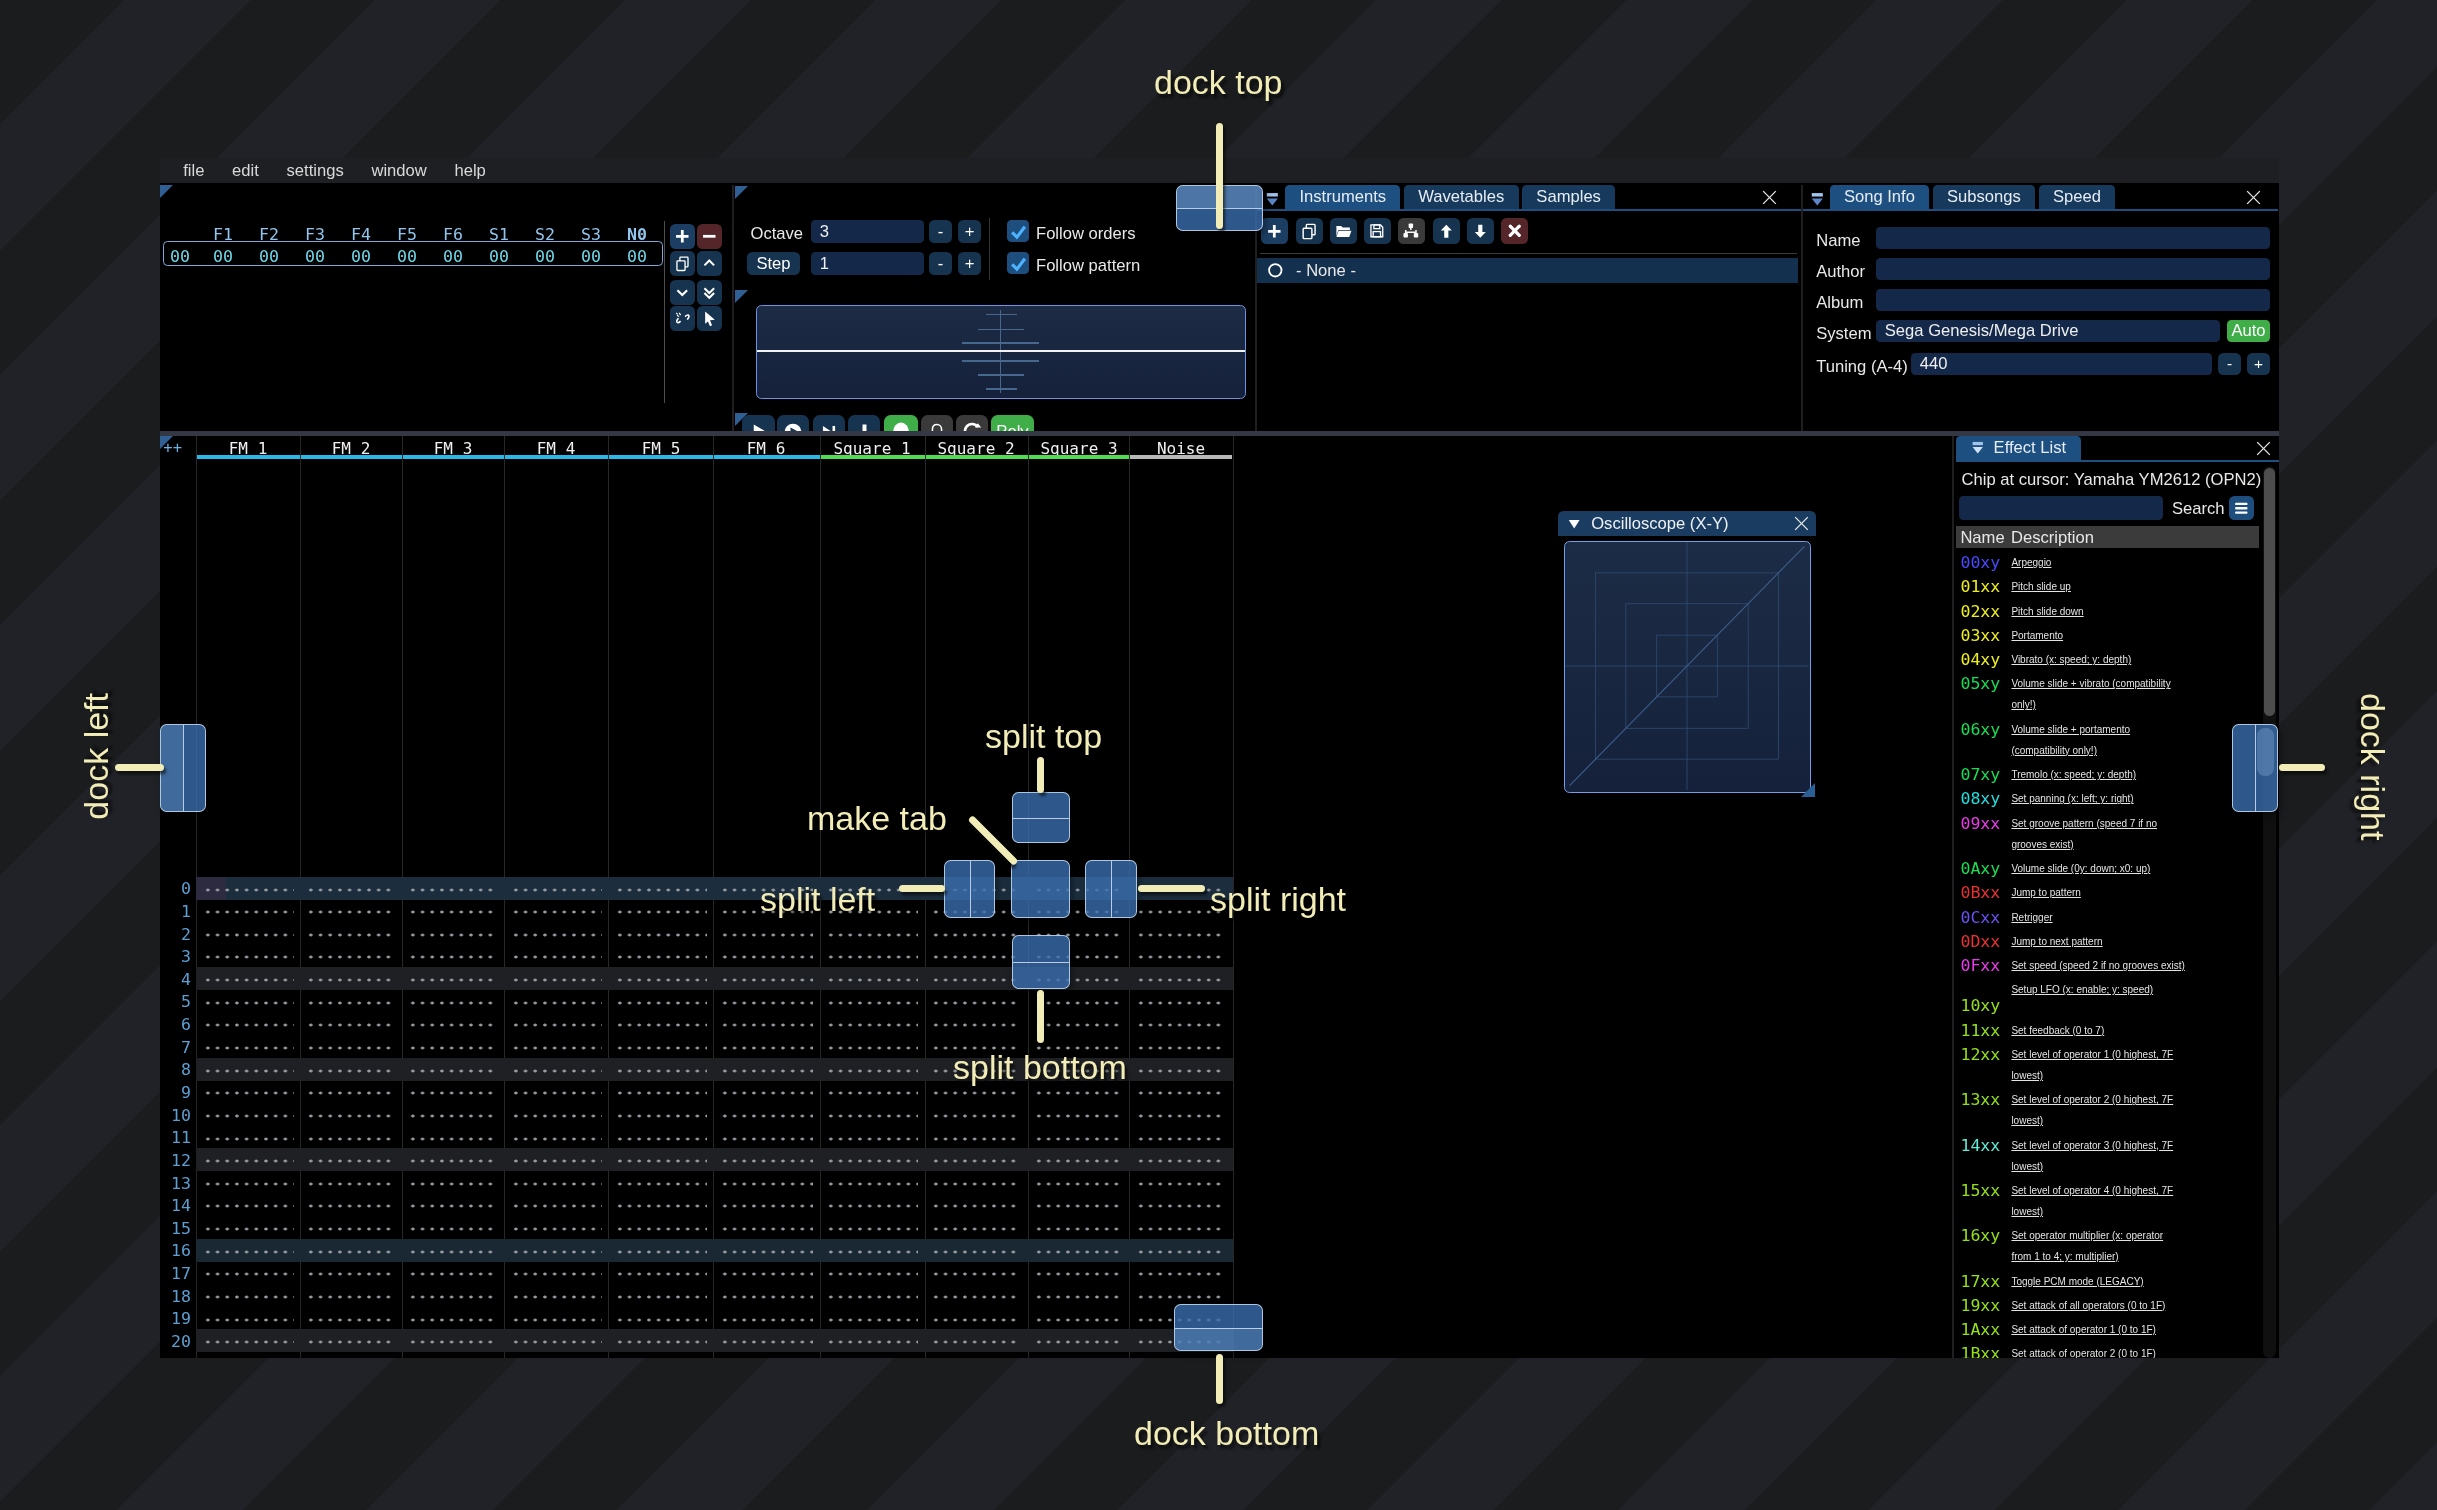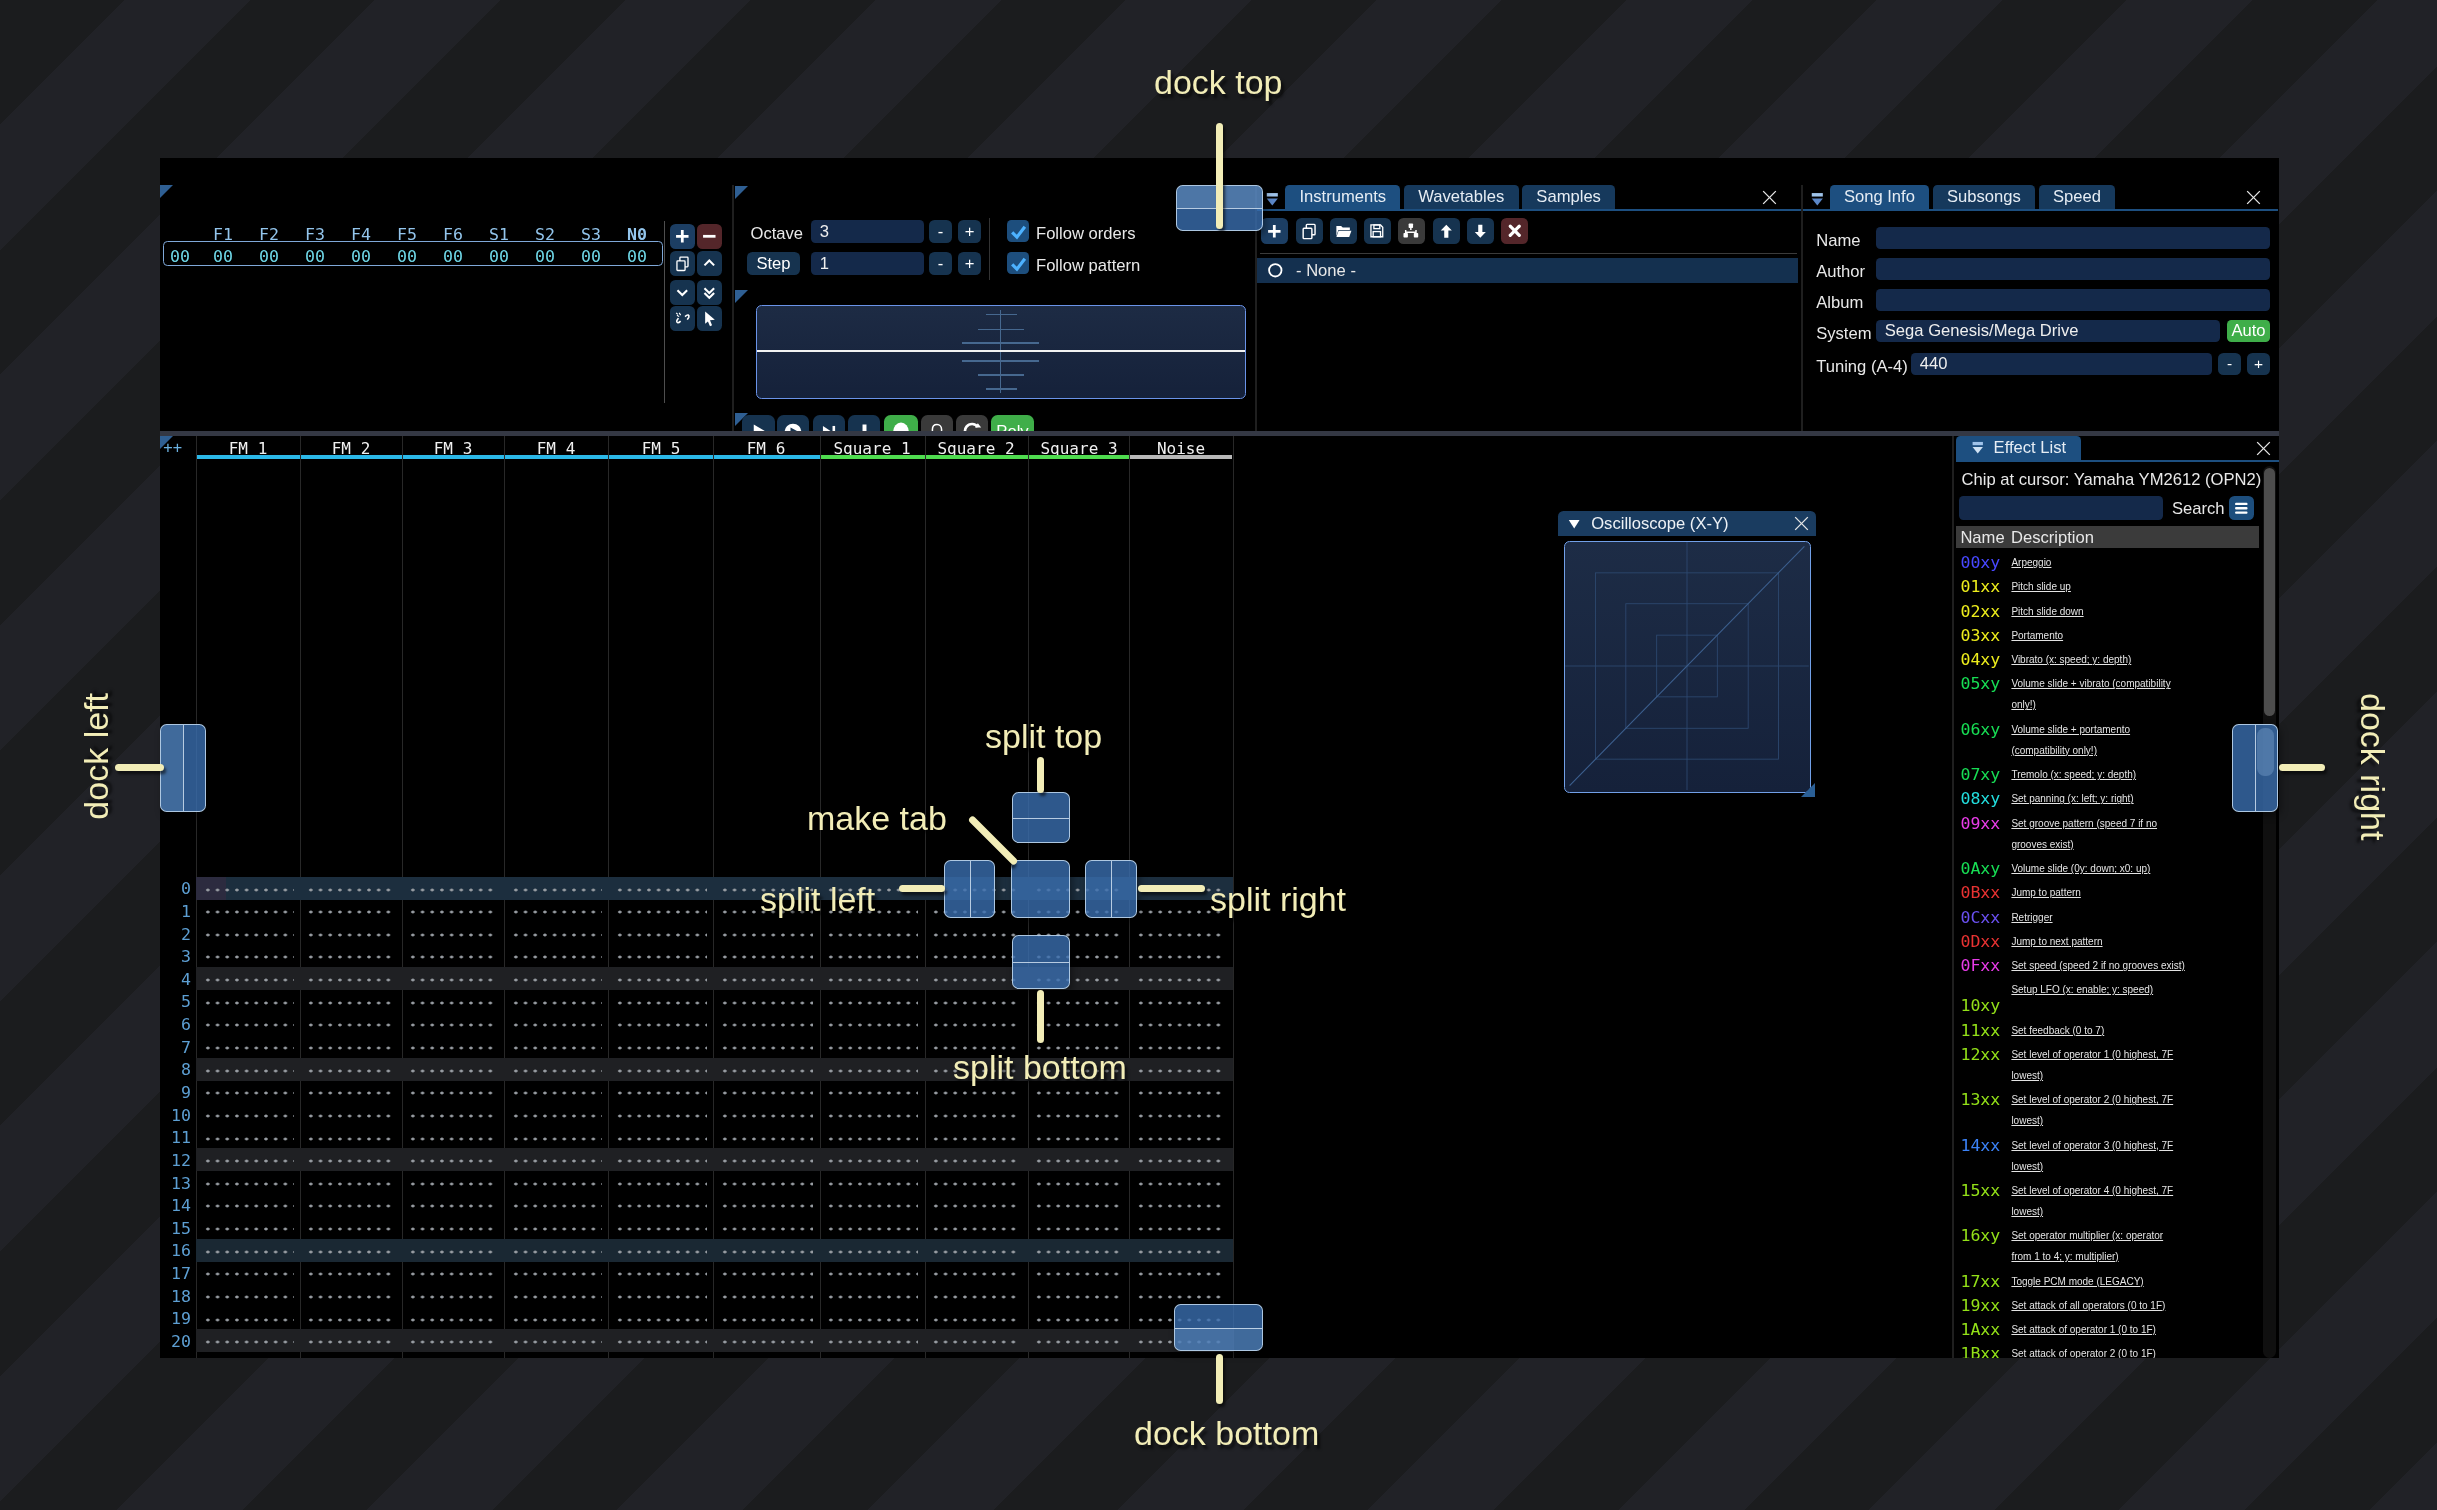--- a/index.html
+++ b/index.html
@@ -71,20 +71,27 @@
   .grip { position:absolute; right:1.1px; bottom:1.1px; width:0; height:0;
           border-bottom:14.4px solid #2a5f96; border-left:14.4px solid transparent; }
 </style>
 </head>
 <body>
 
 <div id="stage">
 
   <div id="app">
 
+    <div id="menubar">
+        <div class="menu-item" style="position: relative;">file</div>
+        <div class="menu-item" style="position: relative;">edit</div>
+        <div class="menu-item" style="position: relative;">settings</div>
+        <div class="menu-item" style="position: relative;">window</div>
+        <div class="menu-item" style="position: relative;">help</div>
+      </div>
 
     <div id="splitter-h"></div>
     <div class="vsep-panel" style="left:572px; top:27px; height:246px;"></div>
     <div class="vsep-panel" style="left:1095px; top:27px; height:246px;"></div>
     <div class="vsep-panel" style="left:1641px; top:27px; height:246px;"></div>
     <div class="vsep-panel" style="left:1792px; top:278px; height:922px;"></div>
 
     <div class="panel" style="left:0; top:27px; width:572px; height:246px;">
       <div class="wedge" style="left:0; top:0;"></div>
       <div id="order-headers">
@@ -766,21 +773,21 @@
             <div class="fx-code" style="color: rgb(147, 224, 24);">12xx</div>
             <div class="fx-desc">Set level of operator 1 (0 highest, 7F
 lowest)</div>
           </div>
           <div class="fx-row">
             <div class="fx-code" style="color: rgb(147, 224, 24);">13xx</div>
             <div class="fx-desc">Set level of operator 2 (0 highest, 7F
 lowest)</div>
           </div>
           <div class="fx-row">
-            <div class="fx-code" style="color: #3b82f6;">14xx</div>
+            <div class="fx-code" style="color: #5eead4;">14xx</div>
             <div class="fx-desc">Set level of operator 3 (0 highest, 7F
 lowest)</div>
           </div>
           <div class="fx-row">
             <div class="fx-code" style="color: rgb(147, 224, 24);">15xx</div>
             <div class="fx-desc">Set level of operator 4 (0 highest, 7F
 lowest)</div>
           </div>
           <div class="fx-row">
             <div class="fx-code" style="color: rgb(147, 224, 24);">16xy</div>

